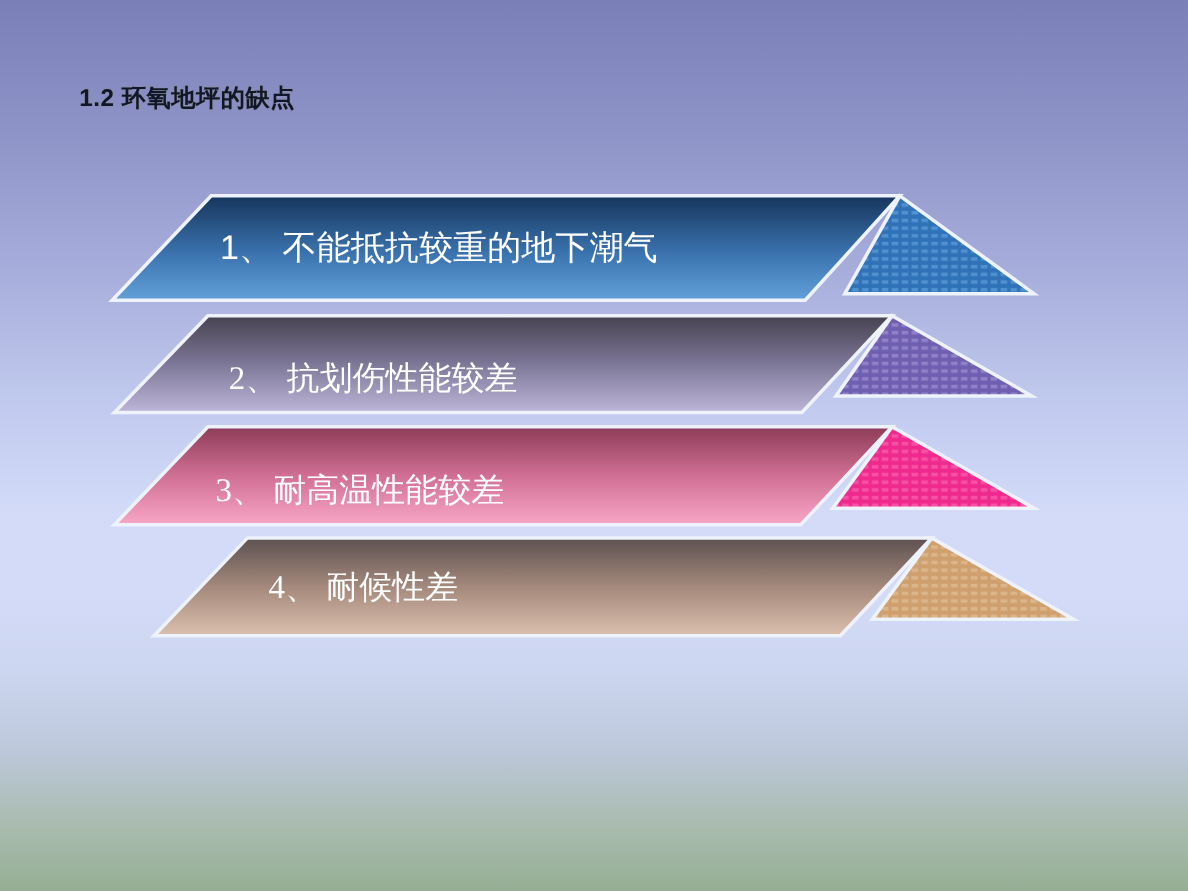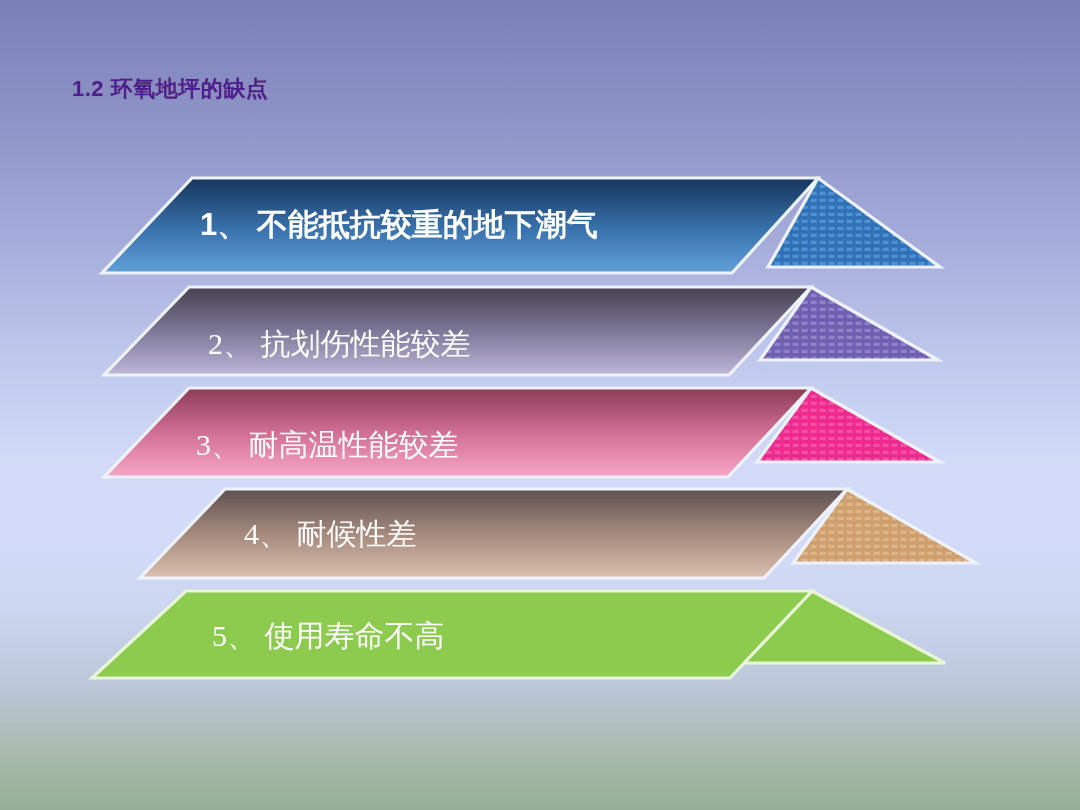--- a/index.html
+++ b/index.html
@@ -20,21 +20,21 @@
     overflow:hidden;
     position:relative;
   }
 
   
   #slide-title {
     position:absolute;
     left:72px; top:74px;
     font-size:22px;
     font-weight:bold;
-    color:#4c1d95;
+    color:#0f172a;
     letter-spacing:0.5px;
     white-space:nowrap;
     text-shadow:0 0 1px rgba(160,130,0,.45);
   }
 
   
   #banner-stack { position:absolute; left:0; top:0; width:1080px; height:810px; }
 
   .banner { position:absolute; left:0; width:1080px; }
   .banner svg { display:block; width:1080px; overflow:visible; }
@@ -48,21 +48,21 @@
   .sans-label { font-family:"Liberation Sans", sans-serif; font-size:31px; }
   .serif-label { font-family:"Liberation Serif", serif; font-size:30px; }
 </style>
 </head>
 <body>
 
 <div id="slide-title">1.2 环氧地坪的缺点</div>
 
 <div id="banner-stack">
 
-  <div class="banner" style="top:170px;font-weight:bold;">
+  <div class="banner" style="top:170px;">
     <svg viewBox="0 0 1080 118" width="1080" height="118">
       <defs>
         <linearGradient id="g1" x1="0" y1="0" x2="0" y2="1">
           <stop offset="0" stop-color="#16355c"></stop>
           <stop offset="0.55" stop-color="#3a73ae"></stop>
           <stop offset="1" stop-color="#62a0d8"></stop>
         </linearGradient>
         <pattern id="h1" width="9" height="7" patternUnits="userSpaceOnUse">
           <rect width="9" height="7" fill="#2f72b8"></rect>
           <rect width="6" height="3.2" x="0.6" y="0.8" fill="#5c9ad6" opacity="0.75"></rect>
@@ -124,27 +124,14 @@
           <rect width="9" height="7" fill="#cf9f6e"></rect>
           <rect width="6" height="3.2" x="0.6" y="0.8" fill="#e0bb92" opacity="0.8"></rect>
         </pattern>
       </defs>
       <polygon points="811,8 940,82 757,82" fill="url(#h4)" stroke="#eef2fb" stroke-width="3.2"></polygon>
       <polygon points="189,8 811,8 728,97 104,97" fill="url(#g4)" stroke="#eef2fb" stroke-width="3.2"></polygon>
     </svg>
     <div class="banner-label serif-label" style="left:208px; top:33px;">4、  耐候性差</div>
   </div>
 
-  <div class="banner" style="top:583px;">
-    <svg viewBox="0 0 1080 112" width="1080" height="112">
-      <defs>
-        <linearGradient id="g5" x1="0" y1="0" x2="0" y2="1">
-          <stop offset="0" stop-color="#8dcb4e"></stop>
-          <stop offset="1" stop-color="#8dcb4e"></stop>
-        </linearGradient>
-      </defs>
-      <polygon points="812,8 945,80 735,80" fill="#8dcb4e" stroke="#e9f6d8" stroke-width="3.2"></polygon>
-      <polygon points="186,8 812,8 730,95 92,95" fill="url(#g5)" stroke="#e9f6d8" stroke-width="3.2"></polygon>
-    </svg>
-    <div class="banner-label serif-label" style="left:212px; top:33px;">5、  使用寿命不高</div>
-  </div>
 
 </div>
 
 </body></html>

